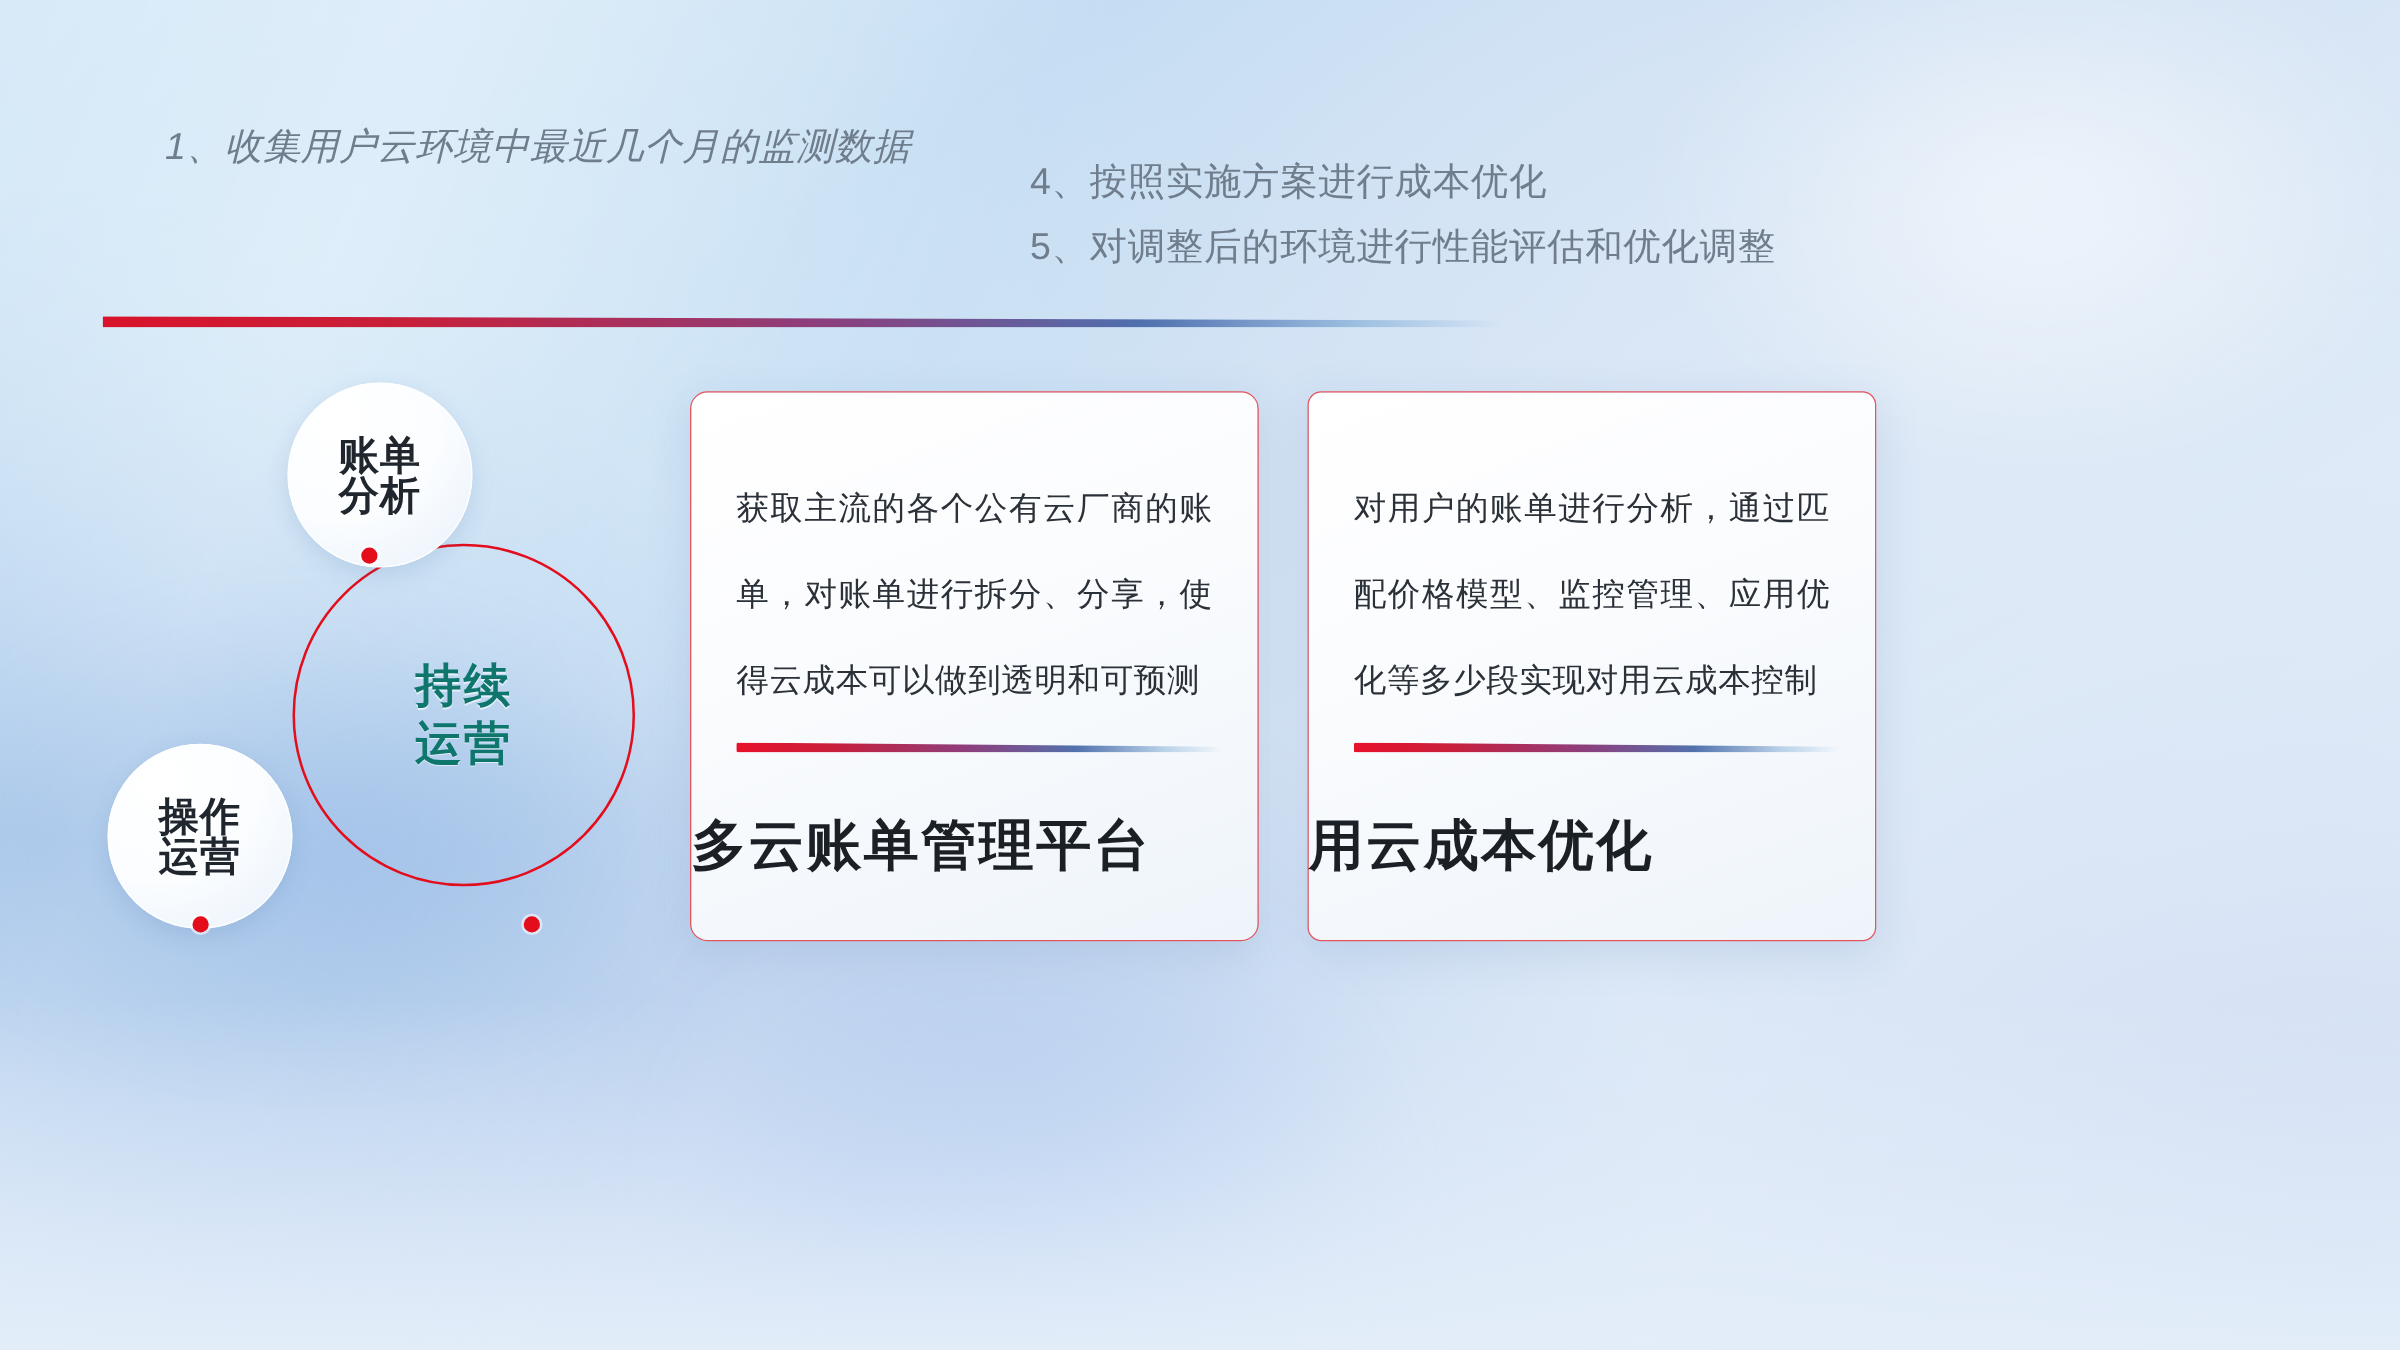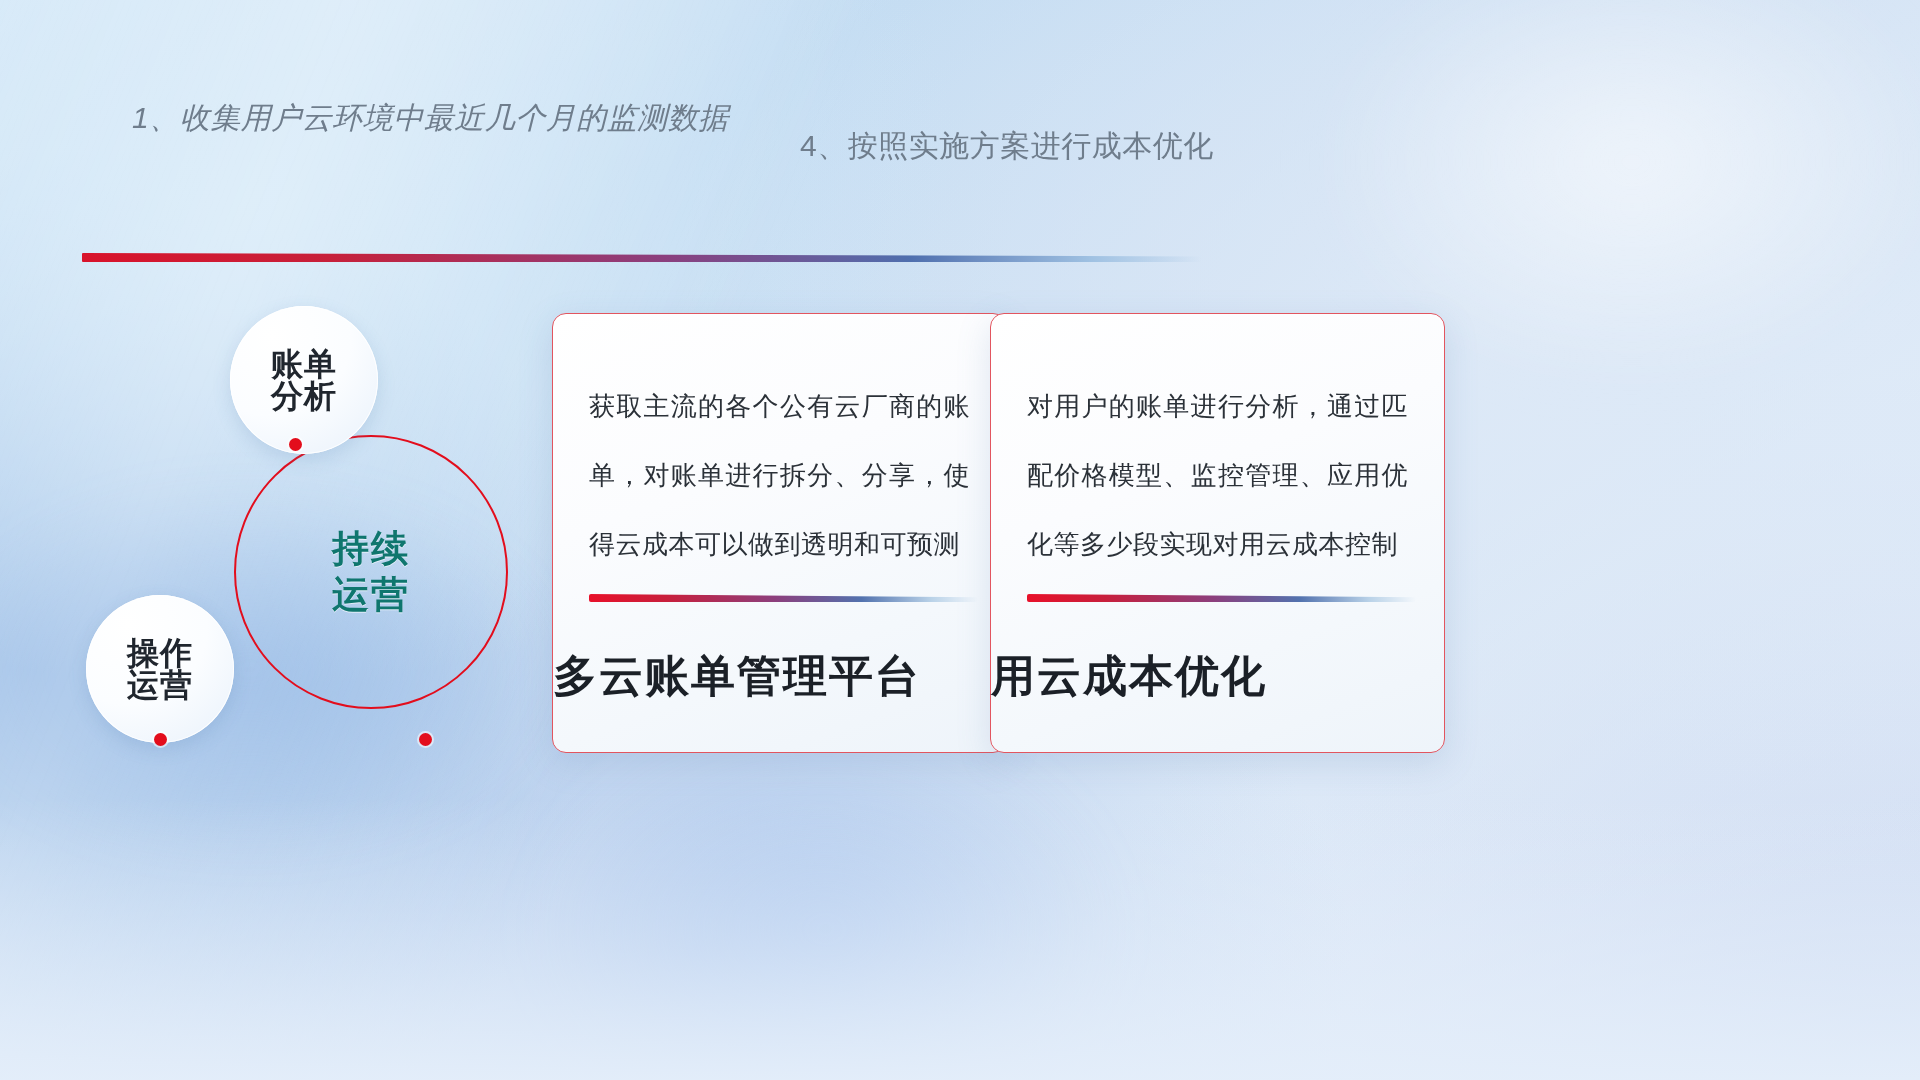--- a/index.html
+++ b/index.html
@@ -27,21 +27,21 @@
   .bg-blob2{position:absolute;left:22%;top:60%;width:42%;height:52%;
     background:radial-gradient(closest-side, rgba(158,190,236,.45), rgba(158,190,236,0) 72%);filter:blur(30px);}
   .bg-blob3{position:absolute;right:-8%;top:-14%;width:46%;height:58%;
     background:radial-gradient(closest-side, rgba(255,255,255,.55), rgba(255,255,255,0) 72%);filter:blur(28px);}
   .bg-bottom{position:absolute;left:0;right:0;bottom:0;height:26%;
     background:linear-gradient(to top, rgba(228,238,250,.95), rgba(228,238,250,0));}
 
   
   .bullets{position:absolute;z-index:3;}
   .bullets-left{left:132px;top:92px;width:700px;font-style:italic;}
-  .bullets-right{left:800px;top:120px;width:760px;}
+  .bullets-right{left:824px;top:120px;width:760px;}
   .bullet{
     color:#6f7d8c;font-size:30px;line-height:52px;letter-spacing:.5px;white-space:nowrap;
   }
 
   
   .divider{position:absolute;z-index:3;left:82px;top:253px;width:1120px;height:9px;}
   .divider .bar{
     position:absolute;left:0;top:0;width:100%;height:100%;
     background:linear-gradient(90deg,#d8132b 0%,#c7203a 22%,#8b3f7e 52%,#4f6fae 74%,#9fc1e2 90%,rgba(200,222,240,0) 100%);
     clip-path:polygon(0 0,100% 38%,100% 100%,0 100%);
@@ -81,21 +81,21 @@
 
   
   .card{
     position:absolute;z-index:4;width:455px;height:440px;border-radius:14px;
     border:1.6px solid #e2555f;box-sizing:border-box;
     background:linear-gradient(160deg,#ffffff 0%,#fbfcfe 38%,#f4f8fc 72%,#eef4fa 100%);
     box-shadow:0 10px 34px rgba(90,130,180,.18);
     padding:58px 36px 21px 36px;
   }
   .card-1{left:552px;top:313px;}
-  .card-2{left:990px;top:313px;}
+  .card-2{left:1046px;top:313px;border-radius:11px;}
   .card-body{
     color:#2b3138;font-size:26px;line-height:69px;letter-spacing:.5px;
     text-align:justify;text-align-last:left;
   }
   .card-rule{
     position:absolute;left:36px;right:28px;bottom:150px;height:8px;
     background:linear-gradient(90deg,#e8112a 0%,#c81f3c 20%,#8c3f7d 48%,#5272ae 70%,#b9d2e8 88%,rgba(234,242,250,0) 100%);
     clip-path:polygon(0 0,100% 42%,100% 100%,0 100%);
     border-radius:2px;
   }
@@ -115,20 +115,21 @@
   <div class="bg-sheen"></div>
   <div class="bg-bottom"></div>
 </div>
 
 <div class="bullets bullets-left">
   <div class="bullet">1、收集用户云环境中最近几个月的监测数据</div>
 </div>
 
 <div class="bullets bullets-right">
   <div class="bullet">4、按照实施方案进行成本优化</div>
+  <div class="bullet">5、对调整后的环境进行性能评估和优化调整</div>
 </div>
 
 <div class="divider">
   <div class="bar"></div>
 </div>
 
 <div class="venn">
   <div class="ring"></div>
 
   <div class="ring-core">

